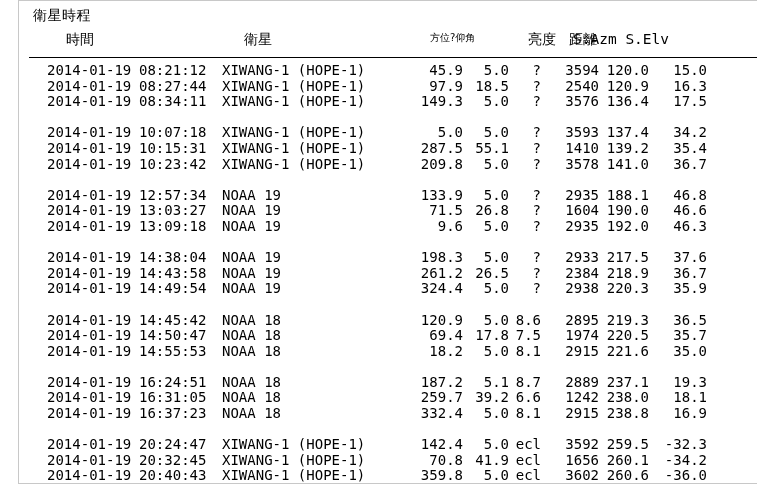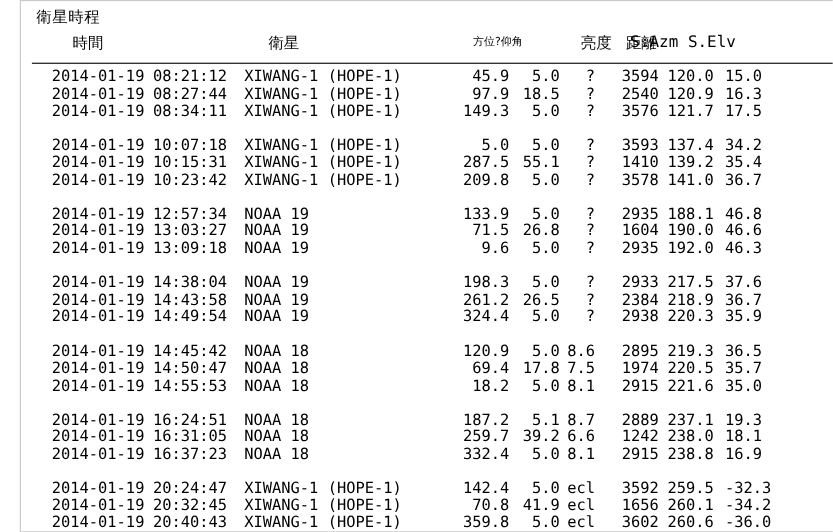--- a/index.html
+++ b/index.html
@@ -92,21 +92,21 @@
     white-space: pre;
   }
   .c-date { left: 28px; }
   .c-time { left: 120px; }
   .c-sat  { left: 203px; }
   .c-az   { left: 400px; text-align: right; width: 44px; }
   .c-el   { left: 452px; text-align: right; width: 38px; }
   .c-mag  { left: 492px; text-align: right; width: 30px; }
   .c-dist { left: 540px; text-align: right; width: 40px; }
   .c-sazm { left: 586px; text-align: right; width: 44px; }
-  .c-selv { left: 640px; text-align: left; width: 48px; }
+  .c-selv { left: 640px; text-align: right; width: 48px; }
 </style>
 </head>
 <body>
 
 <div class="page">
 
   <div class="header">
     <div class="doc-title">衛星時程</div>
   </div>
 
@@ -117,21 +117,21 @@
     <span class="ch-mag">亮度</span>
     <span class="ch-dist">距離</span>
     <span class="ch-sazsel">S.Azm S.Elv</span>
   </div>
 
   <div class="rule"></div>
 
   <div class="table" id="table-body">
       <div class="row"><span class="c-date">2014-01-19</span><span class="c-time">08:21:12</span><span class="c-sat">XIWANG-1 (HOPE-1)</span><span class="c-az">45.9</span><span class="c-el">5.0</span><span class="c-mag">?</span><span class="c-dist">3594</span><span class="c-sazm">120.0</span><span class="c-selv">15.0</span></div>
       <div class="row"><span class="c-date">2014-01-19</span><span class="c-time">08:27:44</span><span class="c-sat">XIWANG-1 (HOPE-1)</span><span class="c-az">97.9</span><span class="c-el">18.5</span><span class="c-mag">?</span><span class="c-dist">2540</span><span class="c-sazm">120.9</span><span class="c-selv">16.3</span></div>
-      <div class="row"><span class="c-date">2014-01-19</span><span class="c-time">08:34:11</span><span class="c-sat">XIWANG-1 (HOPE-1)</span><span class="c-az">149.3</span><span class="c-el">5.0</span><span class="c-mag">?</span><span class="c-dist">3576</span><span class="c-sazm">121.7</span><span class="c-selv">17.5</span></div>
+      <div class="row"><span class="c-date">2014-01-19</span><span class="c-time">08:34:11</span><span class="c-sat">XIWANG-1 (HOPE-1)</span><span class="c-az">149.3</span><span class="c-el">5.0</span><span class="c-mag">?</span><span class="c-dist">3576</span><span class="c-sazm">136.4</span><span class="c-selv">17.5</span></div>
       <div class="row spacer"></div>
       <div class="row"><span class="c-date">2014-01-19</span><span class="c-time">10:07:18</span><span class="c-sat">XIWANG-1 (HOPE-1)</span><span class="c-az">5.0</span><span class="c-el">5.0</span><span class="c-mag">?</span><span class="c-dist">3593</span><span class="c-sazm">137.4</span><span class="c-selv">34.2</span></div>
       <div class="row"><span class="c-date">2014-01-19</span><span class="c-time">10:15:31</span><span class="c-sat">XIWANG-1 (HOPE-1)</span><span class="c-az">287.5</span><span class="c-el">55.1</span><span class="c-mag">?</span><span class="c-dist">1410</span><span class="c-sazm">139.2</span><span class="c-selv">35.4</span></div>
       <div class="row"><span class="c-date">2014-01-19</span><span class="c-time">10:23:42</span><span class="c-sat">XIWANG-1 (HOPE-1)</span><span class="c-az">209.8</span><span class="c-el">5.0</span><span class="c-mag">?</span><span class="c-dist">3578</span><span class="c-sazm">141.0</span><span class="c-selv">36.7</span></div>
       <div class="row spacer"></div>
       <div class="row"><span class="c-date">2014-01-19</span><span class="c-time">12:57:34</span><span class="c-sat">NOAA 19</span><span class="c-az">133.9</span><span class="c-el">5.0</span><span class="c-mag">?</span><span class="c-dist">2935</span><span class="c-sazm">188.1</span><span class="c-selv">46.8</span></div>
       <div class="row"><span class="c-date">2014-01-19</span><span class="c-time">13:03:27</span><span class="c-sat">NOAA 19</span><span class="c-az">71.5</span><span class="c-el">26.8</span><span class="c-mag">?</span><span class="c-dist">1604</span><span class="c-sazm">190.0</span><span class="c-selv">46.6</span></div>
       <div class="row"><span class="c-date">2014-01-19</span><span class="c-time">13:09:18</span><span class="c-sat">NOAA 19</span><span class="c-az">9.6</span><span class="c-el">5.0</span><span class="c-mag">?</span><span class="c-dist">2935</span><span class="c-sazm">192.0</span><span class="c-selv">46.3</span></div>
       <div class="row spacer"></div>
       <div class="row"><span class="c-date">2014-01-19</span><span class="c-time">14:38:04</span><span class="c-sat">NOAA 19</span><span class="c-az">198.3</span><span class="c-el">5.0</span><span class="c-mag">?</span><span class="c-dist">2933</span><span class="c-sazm">217.5</span><span class="c-selv">37.6</span></div>

